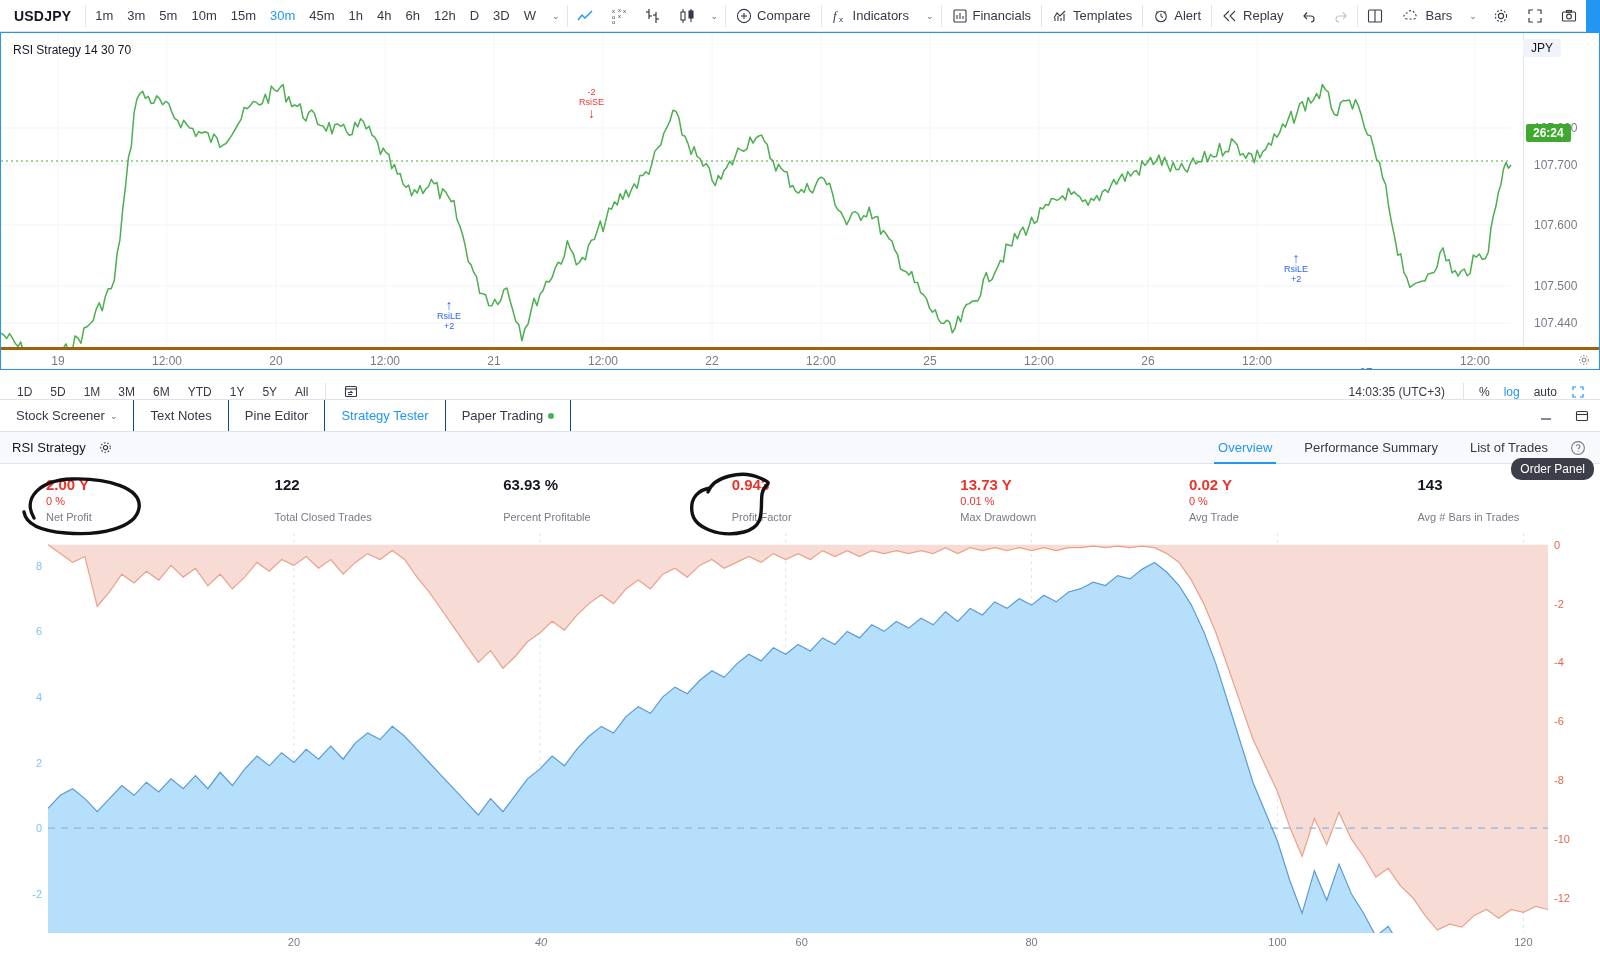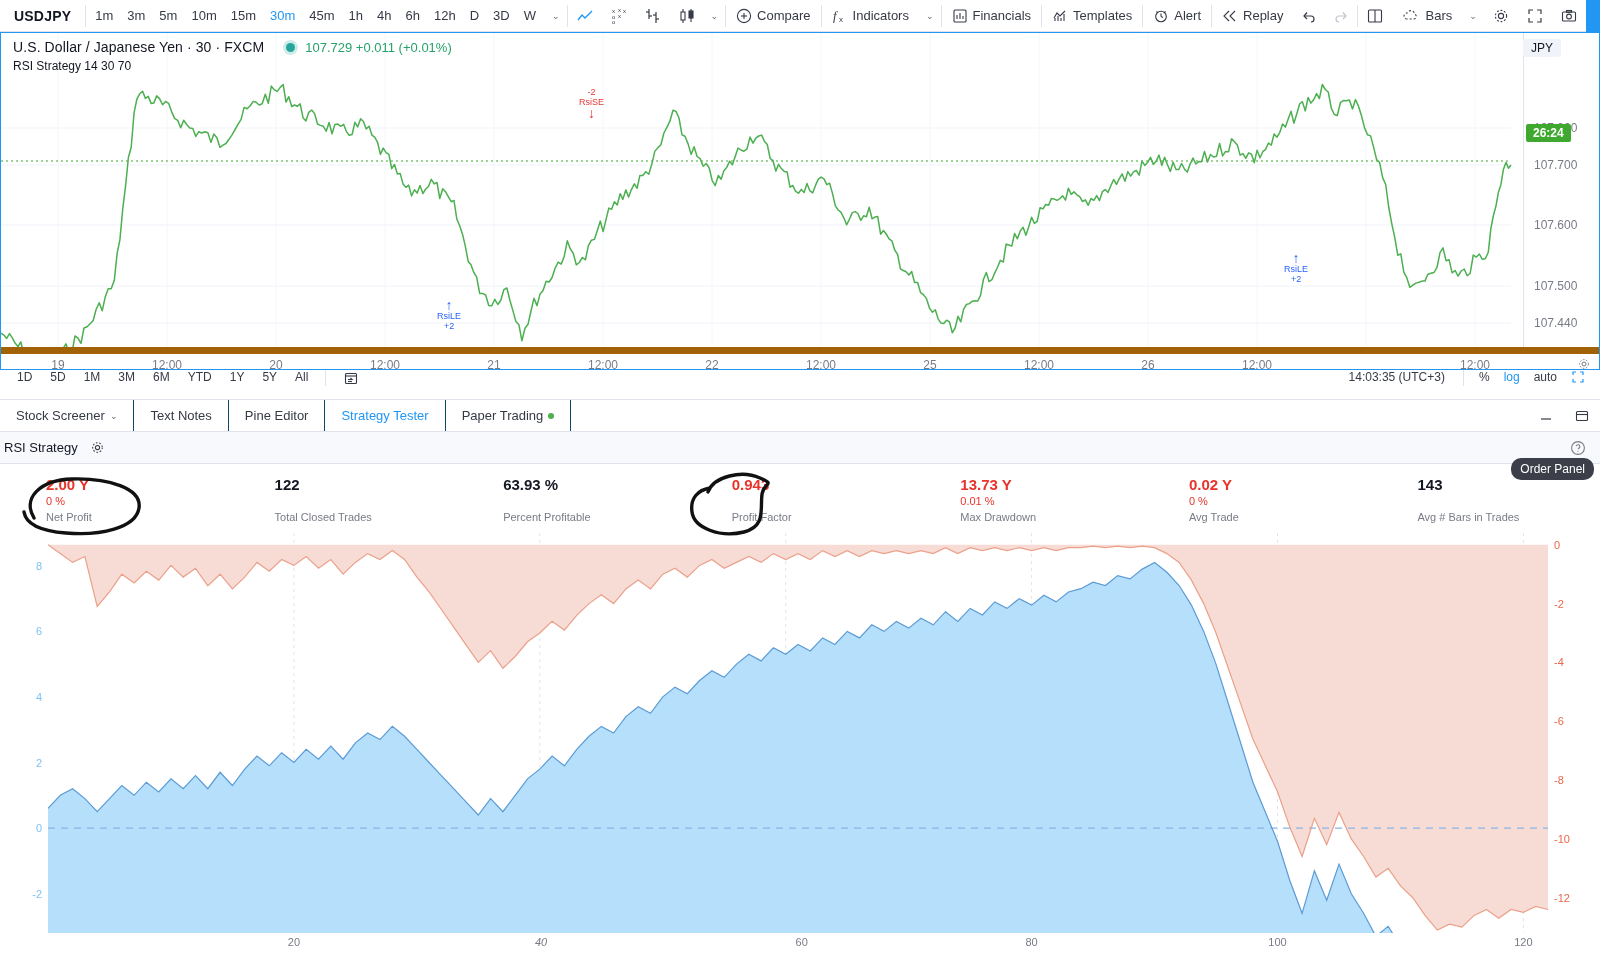--- a/index.html
+++ b/index.html
@@ -66,34 +66,34 @@
     position:absolute; right:38px; top:6px; background:#f0f3fa; color:#131722;
     font-size:12px; padding:2px 8px; border-radius:3px;
   }
   .price-tag {
     position:absolute; left:2px; background:#3fa82f; color:#fff;
     font-size:12px; font-weight:bold; padding:2px 7px; border-radius:2px;
     white-space:nowrap;
   }
   .time-axis {
     position:absolute; left:0; right:0; bottom:0; height:22px;
-    border-top:7px solid #a16207; background:#fff; z-index:4;
+    border-top:3px solid #a16207; background:#fff; z-index:4;
   }
   .time-axis .tl {
     position:absolute; top:4px; font-size:12px; color:#787b86;
     transform:translateX(-50%); white-space:nowrap;
   }
   .axis-gear { position:absolute; right:8px; top:3px; cursor:pointer; }
   .marker { position:absolute; font-size:9px; text-align:center; z-index:3; }
   .marker.sell { color:#e53935; }
   .marker.buy { color:#2962ff; }
 
   
   .range-bar {
-    height:30px; display:flex; align-items:flex-start;
+    height:30px; display:flex; align-items:flex-end;
     border-bottom:1px solid #e0e3eb; background:#fff; padding:0 8px;
   }
   .range-bar .rng { padding:0 9px; font-size:12px; color:#363a45; cursor:pointer; }
   .range-bar .rsep { width:1px; height:16px; background:#e0e3eb; margin:0 8px; }
   .range-bar .clock { font-size:12px; color:#363a45; padding:0 10px; }
   .range-bar .opt { font-size:12px; color:#363a45; padding:0 7px; cursor:pointer; }
   .range-bar .opt.blue { color:#2196f3; }
 
   
   .panel-tabs {
@@ -107,21 +107,21 @@
   }
   .ptab.active { color:#2196f3; }
   .ptab .dotg { width:6px; height:6px; border-radius:50%; background:#4caf50; }
   .panel-tabs .ctrl { display:flex; align-items:center; padding:0 10px; cursor:pointer; }
 
   
   .st-header {
     height:32px; display:flex; align-items:center;
     background:#f8f9fd; border-bottom:1px solid #e0e3eb; position:relative;
   }
-  .st-name { font-size:13px; padding-left:4px; color:#131722; }
+  .st-name { font-size:13px; padding-left:12px; color:#131722; }
   .st-gear { padding:0 12px; cursor:pointer; display:flex; align-items:center; }
   .st-tabs { display:flex; align-items:center; height:32px; }
   .sttab {
     font-size:13px; color:#363a45; padding:0 16px; height:32px;
     display:flex; align-items:center; cursor:pointer; position:relative;
   }
   .sttab.active { color:#2196f3; }
   .sttab.active::after {
     content:""; position:absolute; left:12px; right:12px; bottom:0;
     height:2px; background:#2196f3;
@@ -365,25 +365,20 @@
       <line x1="1038" x2="1038" y1="0" y2="313" stroke="#f4f6fa" stroke-width="1"></line>
       <line x1="1147" x2="1147" y1="0" y2="313" stroke="#f4f6fa" stroke-width="1"></line>
       <line x1="1256" x2="1256" y1="0" y2="313" stroke="#f4f6fa" stroke-width="1"></line>
       <line x1="1365" x2="1365" y1="0" y2="313" stroke="#f4f6fa" stroke-width="1"></line>
       <line x1="1474" x2="1474" y1="0" y2="313" stroke="#f4f6fa" stroke-width="1"></line>
       <line x1="0" x2="1510" y1="128" y2="128" stroke="#3fa82f" stroke-width="1" stroke-dasharray="2 3"></line>
       <path d="M0.0,300.0 L2.8,302.1 L5.7,305.5 L8.5,300.6 L11.3,304.9 L14.2,310.3 L17.0,313.6 L19.8,309.0 L22.6,320.0 L25.7,320.0 L28.7,319.0 L31.7,318.2 L34.7,320.0 L37.8,320.0 L40.8,318.4 L43.8,320.0 L46.8,320.0 L49.8,320.0 L52.9,320.0 L55.9,320.0 L58.9,320.0 L61.9,315.8 L64.9,310.8 L68.0,320.0 L71.0,319.5 L74.0,302.9 L77.0,305.1 L80.0,310.3 L83.0,295.0 L86.1,293.7 L89.1,290.8 L92.1,287.7 L95.1,276.5 L98.2,269.7 L101.2,277.8 L104.2,264.1 L107.2,255.7 L110.2,255.8 L113.3,247.3 L116.1,220.7 L118.9,206.9 L121.7,176.4 L124.6,152.6 L127.4,124.5 L130.2,114.3 L133.1,79.6 L135.9,66.1 L138.7,60.8 L141.6,58.3 L144.4,65.4 L147.2,63.4 L150.1,70.4 L152.9,69.9 L155.7,62.9 L158.5,65.6 L161.6,71.7 L164.6,68.4 L167.6,70.3 L170.6,78.6 L173.6,85.4 L176.7,87.4 L179.7,94.8 L182.7,87.2 L185.7,91.5 L188.8,94.9 L191.8,95.5 L194.8,103.4 L197.8,98.7 L200.8,100.0 L203.8,98.7 L206.9,99.8 L209.9,109.4 L212.9,101.1 L215.9,104.8 L218.9,114.3 L222.0,112.2 L225.0,110.5 L228.0,106.3 L231.0,101.8 L234.1,96.5 L237.1,91.2 L240.1,86.4 L243.1,74.4 L246.1,75.7 L249.2,72.7 L252.2,68.4 L255.2,69.3 L258.2,72.0 L261.2,70.8 L264.3,61.3 L267.3,70.3 L270.3,53.1 L273.3,56.8 L276.3,58.4 L279.4,54.1 L282.2,51.6 L285.0,69.1 L287.8,63.7 L290.7,73.5 L293.5,72.0 L296.3,73.3 L299.2,70.9 L302.0,84.7 L304.9,87.9 L307.8,79.3 L310.7,77.0 L313.6,80.6 L316.5,91.0 L319.4,92.4 L322.3,93.3 L325.2,98.2 L328.1,89.5 L331.0,100.7 L333.9,91.6 L336.8,91.1 L339.8,93.3 L342.6,91.3 L345.4,98.6 L348.2,102.3 L351.1,101.5 L353.9,89.3 L356.7,93.9 L359.6,85.8 L362.4,88.5 L365.2,95.9 L368.1,93.3 L370.9,102.1 L373.7,104.2 L376.6,109.4 L379.4,121.4 L382.2,115.1 L385.1,119.6 L387.9,121.4 L390.7,135.7 L393.5,131.5 L396.4,141.0 L399.2,140.6 L402.0,150.9 L404.9,154.3 L407.7,152.1 L410.5,162.9 L413.4,156.7 L416.2,160.1 L419.0,152.4 L421.9,160.6 L424.7,156.0 L427.5,153.5 L430.3,146.3 L433.2,150.9 L436.0,149.5 L438.8,165.5 L441.7,155.8 L444.5,158.7 L447.3,163.7 L450.2,168.7 L453.0,167.5 L455.8,186.0 L458.7,192.8 L461.5,201.2 L464.3,213.1 L467.2,228.4 L470.0,231.7 L472.8,239.4 L475.6,243.9 L478.7,260.4 L481.7,260.6 L484.7,262.0 L487.7,272.5 L490.8,272.8 L493.8,266.3 L496.8,271.5 L499.8,267.2 L502.8,256.7 L505.9,255.0 L508.9,267.2 L511.9,277.6 L514.9,288.6 L517.9,291.7 L520.9,307.8 L524.0,295.2 L527.0,291.3 L530.0,278.0 L533.0,265.2 L536.0,272.6 L539.1,260.9 L542.1,257.4 L545.1,248.3 L548.1,249.0 L551.1,244.5 L554.2,235.0 L557.2,229.1 L560.2,231.1 L563.2,223.5 L566.3,207.8 L569.3,215.9 L572.3,220.5 L575.3,231.8 L578.3,229.5 L581.4,224.5 L584.4,226.8 L587.4,212.7 L590.4,207.2 L593.4,206.4 L596.5,197.0 L599.3,188.0 L602.1,198.6 L604.9,187.1 L607.8,175.1 L610.6,176.3 L613.4,168.7 L616.3,171.9 L619.1,160.7 L621.9,166.3 L624.8,156.9 L627.6,164.0 L630.4,156.6 L633.3,150.8 L636.1,155.3 L638.9,142.4 L641.8,142.5 L644.8,138.7 L647.8,141.3 L650.8,131.1 L653.8,118.4 L656.9,114.6 L659.9,111.8 L662.9,100.0 L665.9,94.4 L668.9,88.2 L672.0,77.3 L675.0,78.4 L678.0,85.0 L681.0,101.9 L684.0,103.3 L687.1,110.9 L690.1,121.4 L693.1,113.7 L696.1,123.5 L699.1,125.6 L702.2,133.2 L705.2,130.5 L708.2,135.0 L711.2,147.7 L714.2,152.6 L717.3,142.5 L720.1,146.2 L722.9,137.7 L725.7,134.4 L728.6,128.2 L731.4,131.8 L734.2,123.6 L737.1,115.1 L739.9,117.0 L742.9,118.2 L745.9,116.2 L749.0,104.1 L752.0,110.1 L755.0,104.8 L757.8,103.0 L760.7,102.1 L763.5,108.5 L766.3,111.6 L769.2,125.5 L772.0,127.7 L774.8,138.1 L777.6,131.4 L780.5,135.8 L783.3,138.4 L786.1,138.9 L789.0,154.2 L791.8,152.5 L794.6,158.4 L797.5,160.2 L800.3,156.4 L803.1,159.5 L806.0,150.4 L808.8,157.7 L811.6,159.9 L814.5,152.4 L817.3,146.1 L820.1,144.2 L823.0,145.9 L825.8,151.7 L828.6,150.2 L831.4,160.1 L834.3,172.7 L837.1,177.0 L839.9,179.2 L842.8,184.8 L845.6,191.8 L848.4,186.3 L851.3,179.6 L854.1,178.6 L856.9,180.5 L859.8,187.4 L862.6,182.8 L865.4,183.7 L868.2,174.2 L871.1,185.8 L873.9,184.1 L876.7,183.4 L879.6,201.2 L882.4,197.5 L885.2,201.0 L888.1,205.9 L890.9,207.8 L893.7,217.0 L896.6,221.3 L899.4,235.8 L902.2,237.5 L905.1,238.7 L907.9,241.9 L910.7,238.5 L913.5,249.4 L916.6,249.5 L919.6,259.7 L922.6,261.9 L925.6,265.9 L928.6,275.4 L931.5,279.2 L934.3,276.7 L937.1,285.8 L940.0,290.1 L942.8,290.5 L945.6,287.2 L948.5,288.9 L951.3,299.8 L954.1,295.0 L957.0,283.3 L959.8,288.8 L962.6,276.1 L965.5,271.5 L968.3,270.6 L971.1,268.3 L974.0,267.7 L976.8,268.0 L979.6,262.2 L982.4,246.5 L985.3,239.5 L988.1,248.6 L990.9,246.7 L993.8,239.9 L996.6,234.0 L999.4,227.4 L1002.3,229.1 L1005.1,211.1 L1007.9,212.0 L1010.8,213.1 L1013.6,200.5 L1016.4,205.8 L1019.3,197.9 L1022.1,194.3 L1024.9,202.2 L1027.7,194.0 L1030.6,184.3 L1033.4,190.4 L1036.2,188.3 L1039.1,174.7 L1041.9,175.9 L1044.7,171.5 L1047.6,172.2 L1050.4,165.4 L1053.2,166.1 L1056.1,167.4 L1058.9,165.5 L1061.7,162.9 L1064.5,167.1 L1067.4,155.3 L1070.2,161.4 L1073.0,158.9 L1075.9,161.8 L1078.7,163.7 L1081.5,168.5 L1084.4,166.9 L1087.2,172.3 L1090.0,165.5 L1092.9,167.4 L1095.7,162.6 L1098.5,167.6 L1101.4,158.7 L1104.2,156.5 L1107.0,159.4 L1109.8,152.8 L1112.7,146.5 L1115.5,151.3 L1118.3,145.7 L1121.2,141.0 L1124.0,148.3 L1126.8,138.6 L1129.7,143.1 L1132.5,138.9 L1135.3,137.5 L1138.2,142.1 L1141.0,128.1 L1143.8,132.4 L1146.7,129.3 L1149.5,124.3 L1152.3,131.4 L1155.2,128.1 L1158.0,122.1 L1160.8,132.4 L1163.6,124.3 L1166.5,131.8 L1169.3,138.5 L1172.1,129.3 L1175.0,136.5 L1177.8,136.5 L1180.6,130.5 L1183.5,136.2 L1186.3,139.1 L1189.1,131.1 L1192.0,125.0 L1194.8,131.0 L1197.6,128.6 L1200.5,128.8 L1203.5,118.5 L1206.5,129.0 L1209.5,121.5 L1212.5,124.0 L1215.5,123.3 L1218.6,110.5 L1221.6,122.9 L1224.6,118.4 L1227.6,118.7 L1230.6,105.7 L1233.5,108.7 L1236.3,111.9 L1239.1,122.1 L1242.0,120.6 L1244.8,125.3 L1247.6,119.9 L1250.5,121.3 L1253.3,129.7 L1256.1,117.2 L1259.0,124.7 L1261.8,118.7 L1264.6,116.4 L1267.5,110.0 L1270.3,112.1 L1273.1,101.0 L1276.0,104.2 L1278.8,99.3 L1281.6,90.9 L1284.4,94.1 L1287.3,85.8 L1290.1,78.3 L1292.9,90.2 L1295.8,80.7 L1298.6,71.0 L1301.4,68.7 L1304.3,77.9 L1307.1,64.5 L1309.9,70.1 L1312.8,66.5 L1315.6,60.6 L1318.4,65.6 L1321.3,51.5 L1324.3,56.5 L1327.3,59.0 L1330.3,75.1 L1333.3,81.5 L1336.3,82.5 L1339.4,69.7 L1342.4,67.5 L1345.4,67.7 L1348.4,67.1 L1351.5,76.0 L1354.5,66.6 L1357.5,73.2 L1360.5,82.8 L1363.5,94.6 L1366.5,101.8 L1369.6,102.9 L1372.6,114.1 L1375.6,126.6 L1378.6,129.5 L1381.7,144.9 L1384.7,151.5 L1387.7,174.0 L1390.7,190.3 L1393.7,204.1 L1396.8,222.2 L1399.8,220.9 L1402.8,239.1 L1405.8,244.7 L1408.8,254.3 L1411.9,252.2 L1414.9,250.1 L1417.9,249.2 L1420.9,248.1 L1423.9,248.1 L1426.9,241.3 L1430.0,240.3 L1433.0,239.5 L1436.0,234.3 L1439.0,219.7 L1442.0,214.8 L1445.1,227.8 L1448.1,226.7 L1451.1,239.8 L1454.1,237.5 L1457.1,243.2 L1460.2,238.0 L1463.2,236.0 L1466.2,242.8 L1469.2,240.2 L1472.3,222.0 L1475.3,224.1 L1478.3,221.0 L1481.3,226.3 L1484.3,225.8 L1487.3,219.2 L1489.9,195.3 L1492.4,182.5 L1494.9,173.3 L1497.4,159.3 L1499.9,151.7 L1502.5,136.0 L1505.0,129.4 L1507.5,135.3 L1510.0,132.0" fill="none" stroke="#4caf50" stroke-width="1.5" stroke-linejoin="round"></path>
     </svg>
 
   <div class="chart-legend">
-    <div class="legend-line1">
-      <span class="sym">U.S. Dollar / Japanese Yen · 30 · FXCM</span>
-      <span class="legend-dot"></span>
-      <span class="legend-quote">107.729  +0.011 (+0.01%)</span>
-    </div>
     <div class="legend-line2">RSI Strategy 14 30 70</div>
   </div>
 
   <div class="price-axis" id="priceAxis">
     <div class="jpy-badge">JPY</div>
   <div class="pl" style="top: 88px;">107.800</div>
       <div class="pl" style="top: 125px;">107.700</div>
       <div class="pl" style="top: 185px;">107.600</div>
       <div class="pl" style="top: 246px;">107.500</div>
       <div class="pl" style="top: 283px;">107.440</div>
@@ -504,20 +499,25 @@
 
 <div class="st-header">
   <div class="st-name">RSI Strategy</div>
   <div class="st-gear">
     <svg width="15" height="15" viewBox="0 0 15 15" fill="none" stroke="#363a45" stroke-width="1.05">
         <circle cx="7.5" cy="7.5" r="2.1"></circle>
         <circle cx="7.5" cy="7.5" r="4.8" stroke-dasharray="1.7 1.7"></circle>
       </svg>
   </div>
   <div class="spacer"></div>
+  <div class="st-tabs" id="stTabs">
+      <div class="sttab active">Overview</div>
+      <div class="sttab">Performance Summary</div>
+      <div class="sttab">List of Trades</div>
+    </div>
   <div class="help-ic">
     <svg width="16" height="16" viewBox="0 0 16 16" fill="none" stroke="#787b86" stroke-width="1.1">
         <circle cx="8" cy="8" r="6.4"></circle>
         <path d="M6.3 6.2 a1.8 1.8 0 1 1 2.1 2.1 v1" stroke-width="1.1"></path>
         <circle cx="8" cy="11.3" r=".55" fill="#787b86" stroke="none"></circle>
       </svg>
   </div>
   <div class="tooltip">Order Panel</div>
 </div>
 

